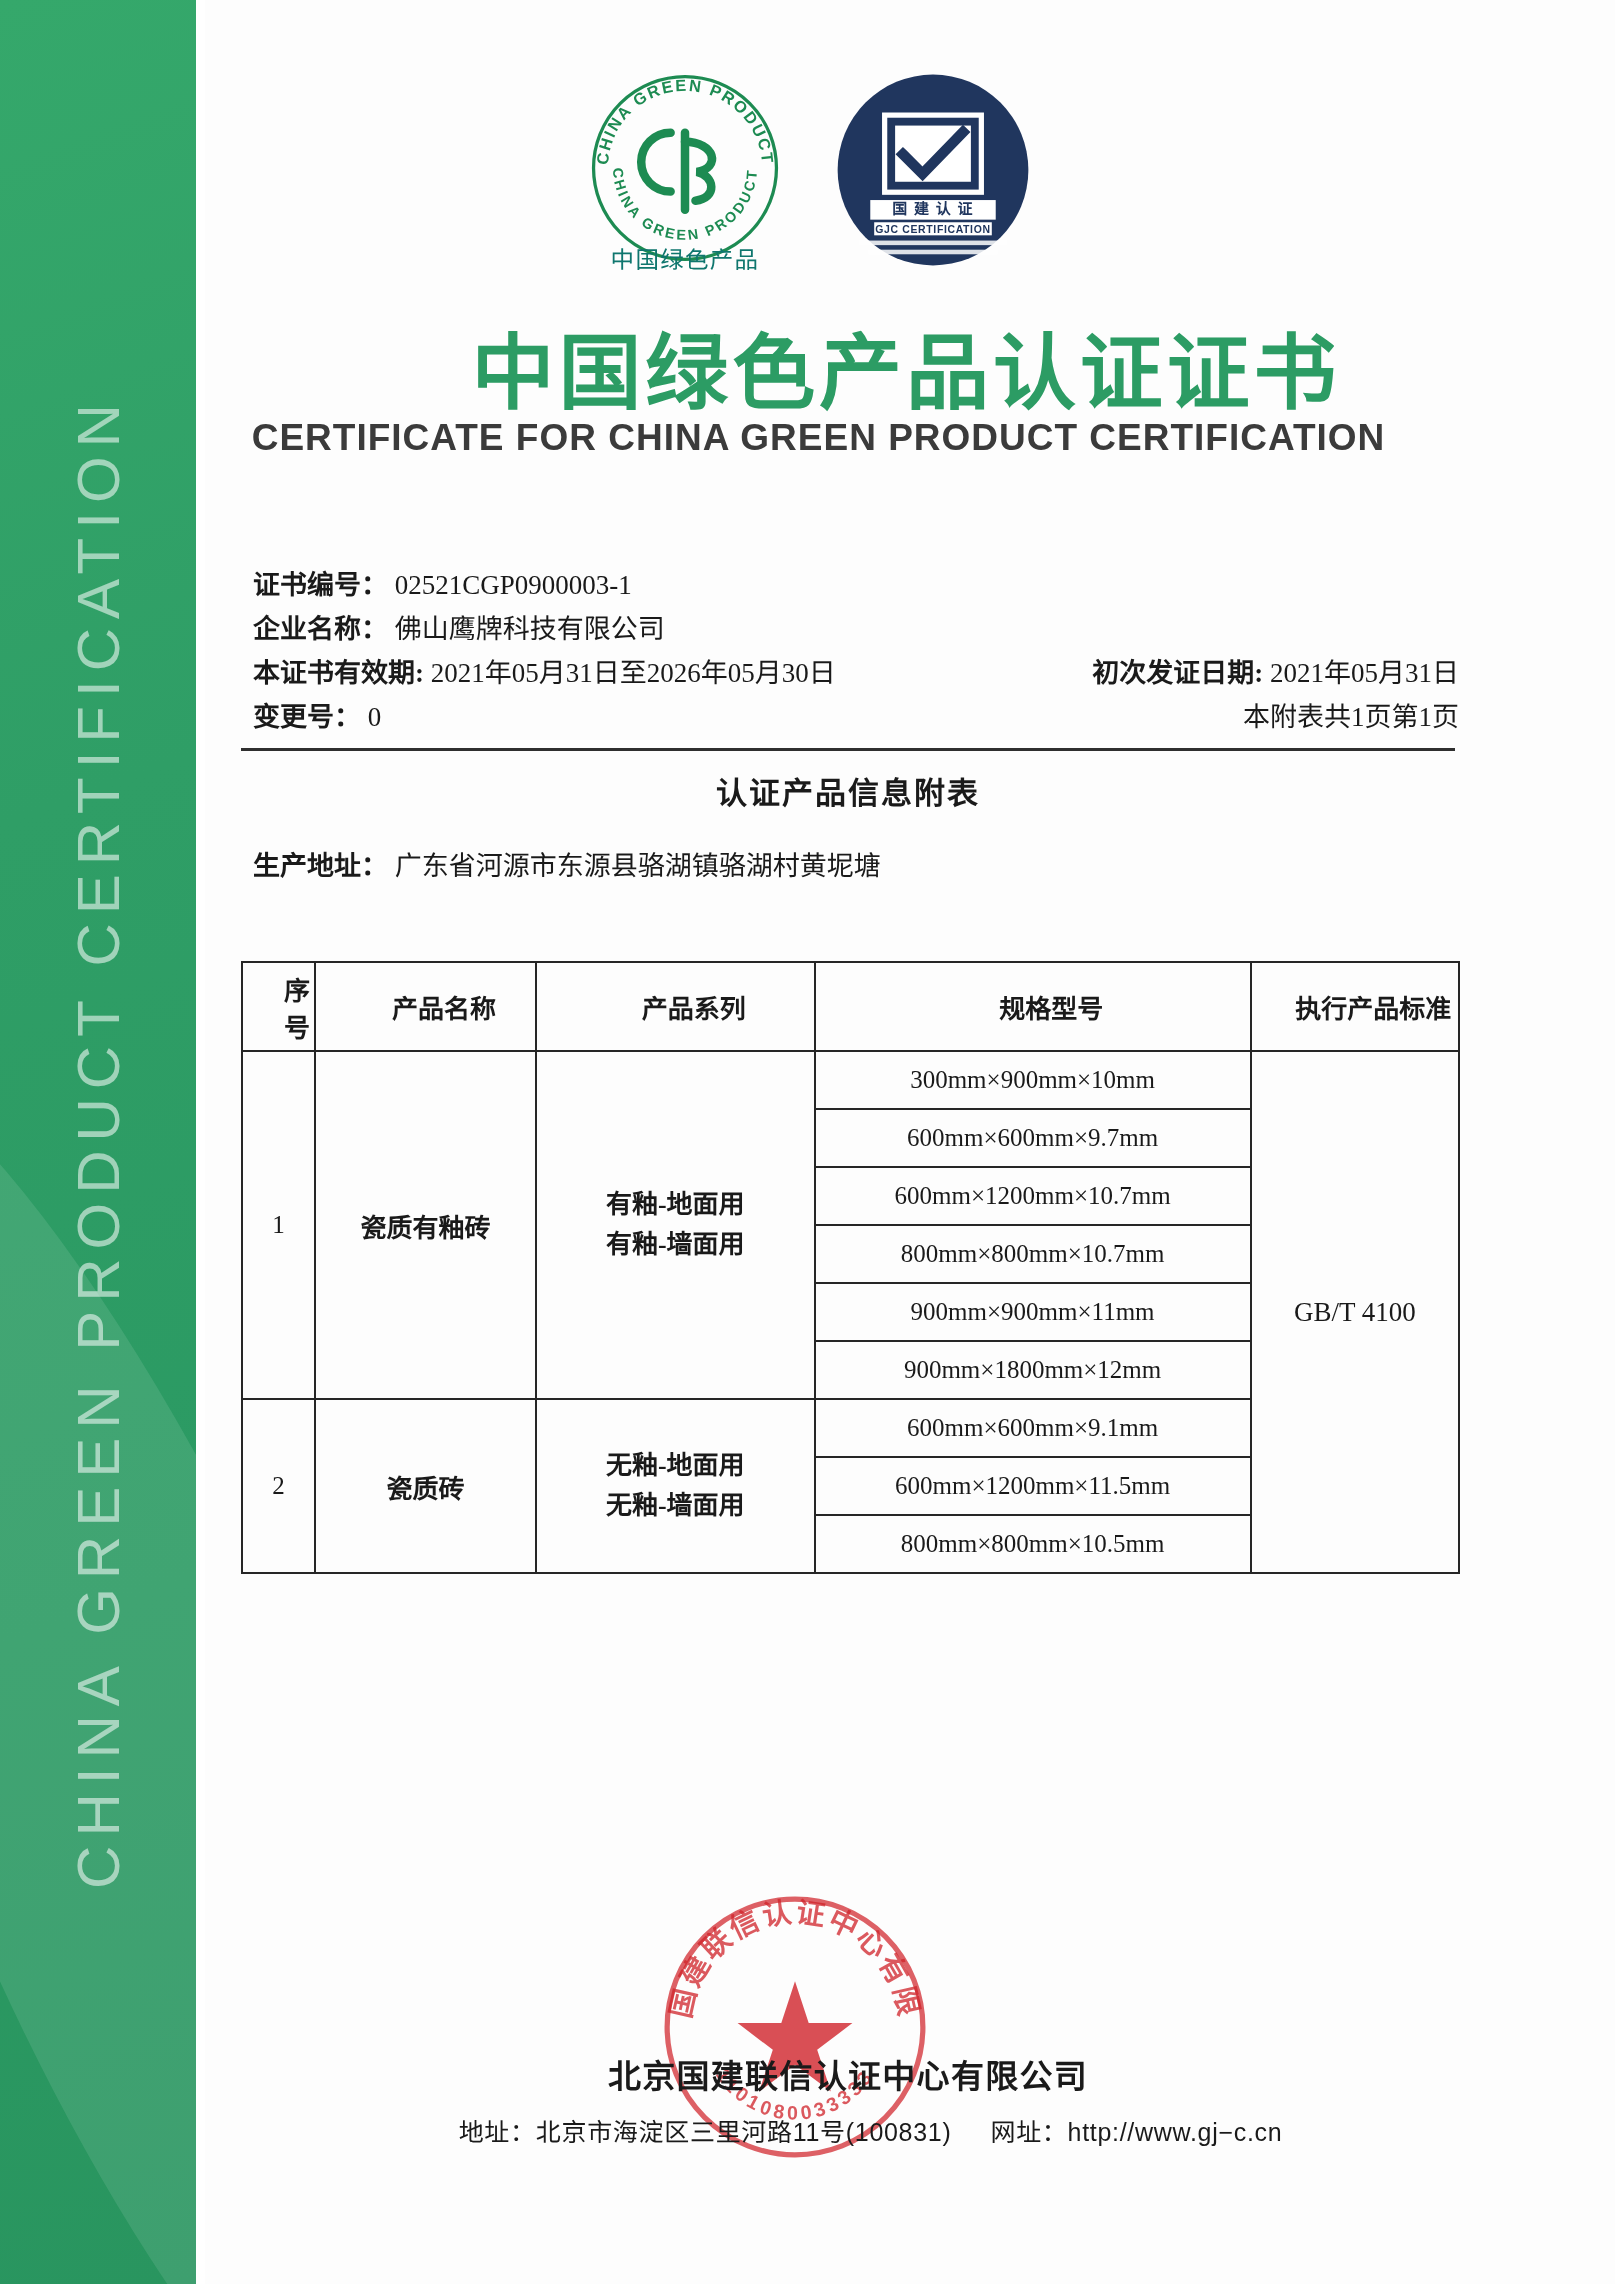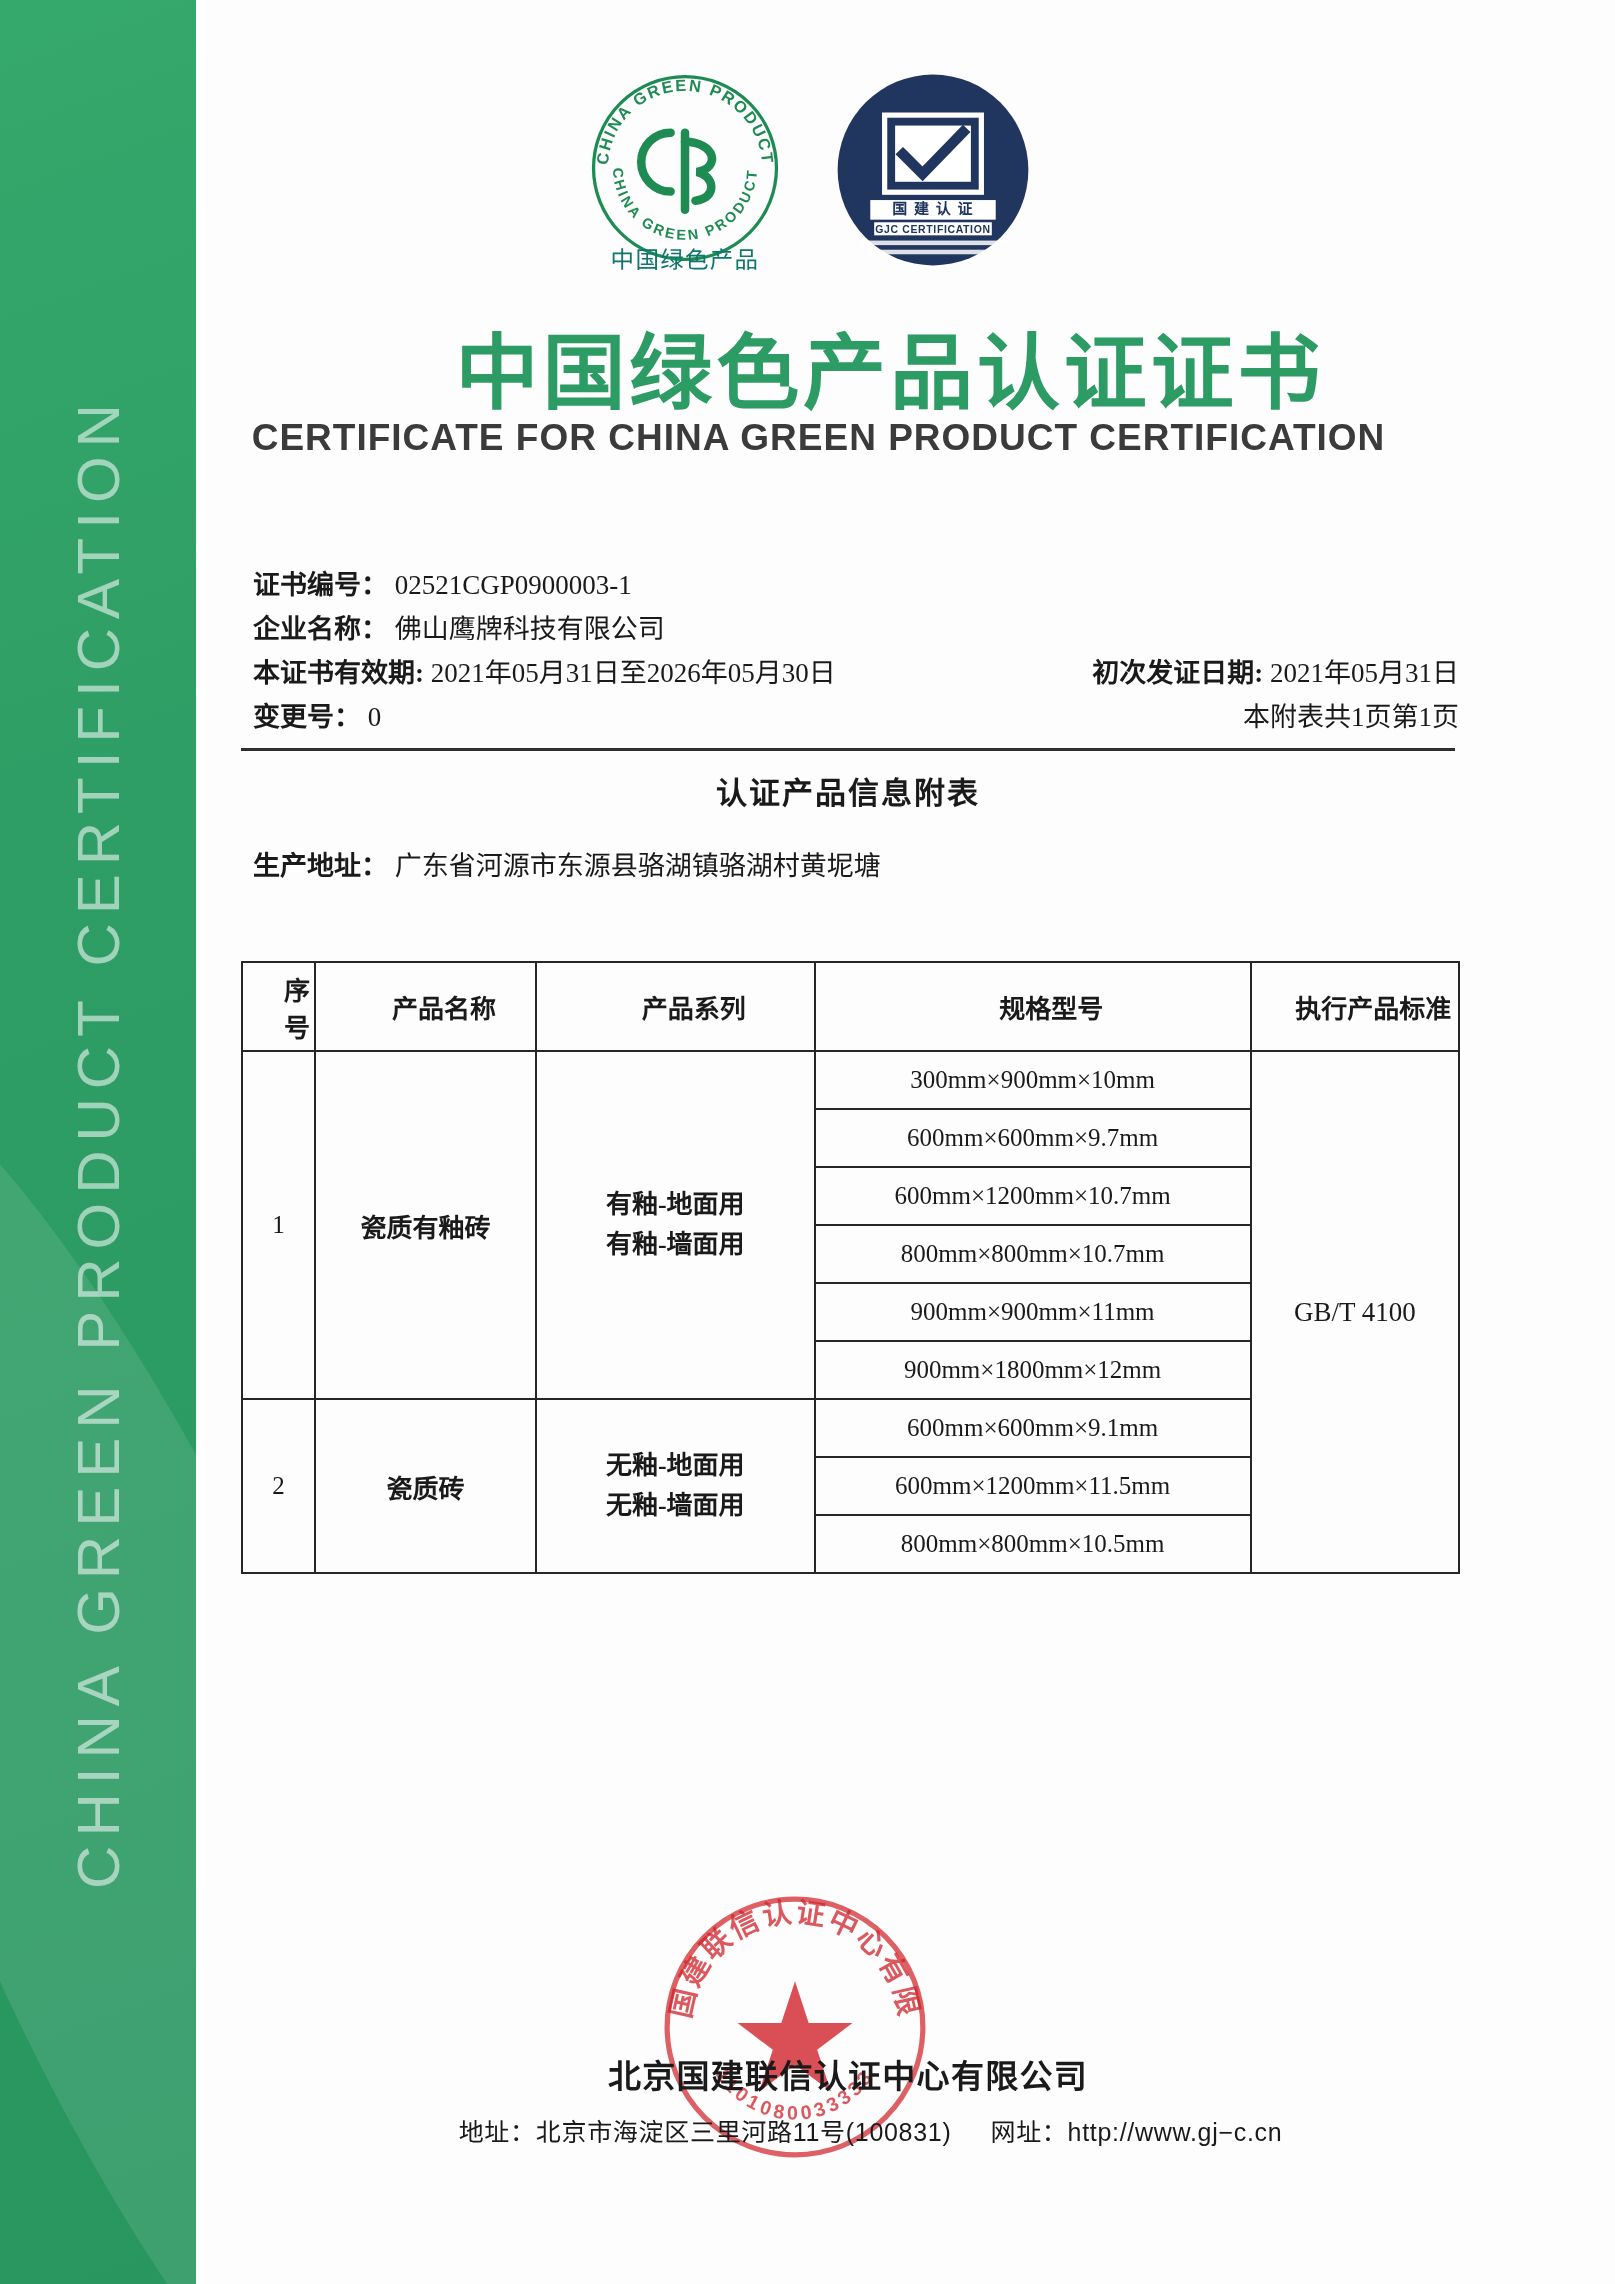--- a/index.html
+++ b/index.html
@@ -98,21 +98,21 @@
     position: absolute;
     left: 274px;
     top: 6.5px;
     width: 196px;
     height: 196px;
   }
 
   
   .title-cn {
     position: absolute;
-    left: 180px;
+    left: 196px;
     top: 306px;
     width: 1420px;
     text-align: center;
     font-family: "Liberation Sans", sans-serif;
     font-weight: bold;
     font-size: 83px;
     letter-spacing: 3.9px;
     color: #2c9c64;
   }
   .title-en {

